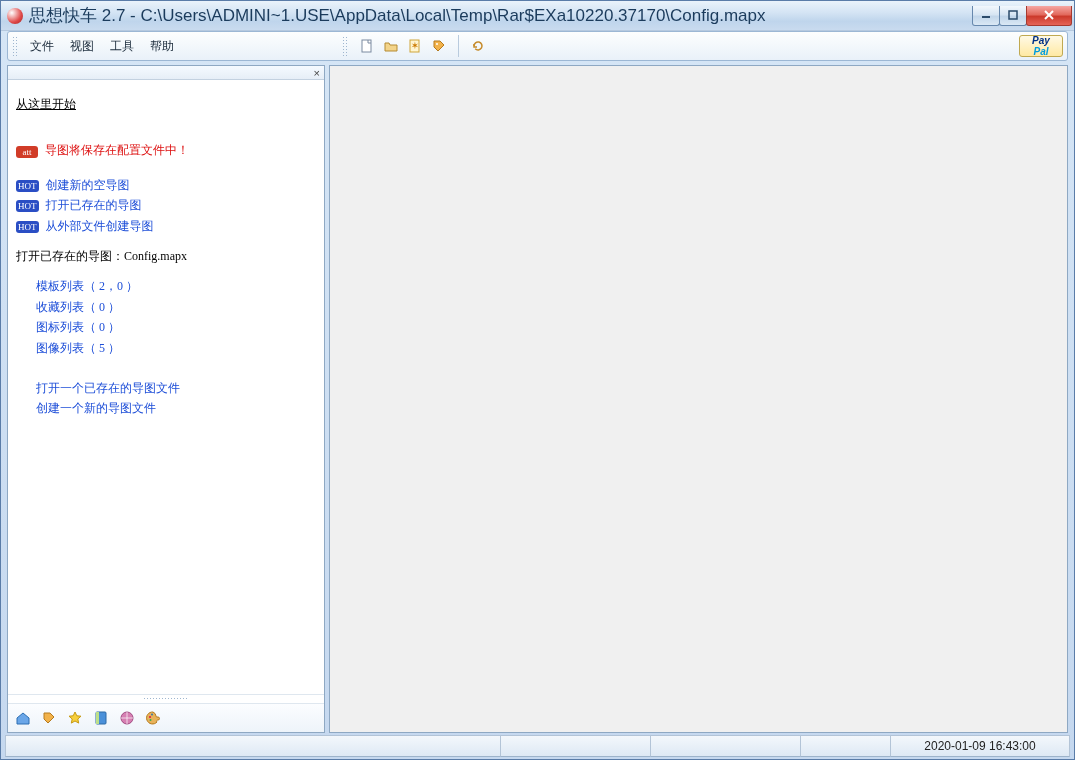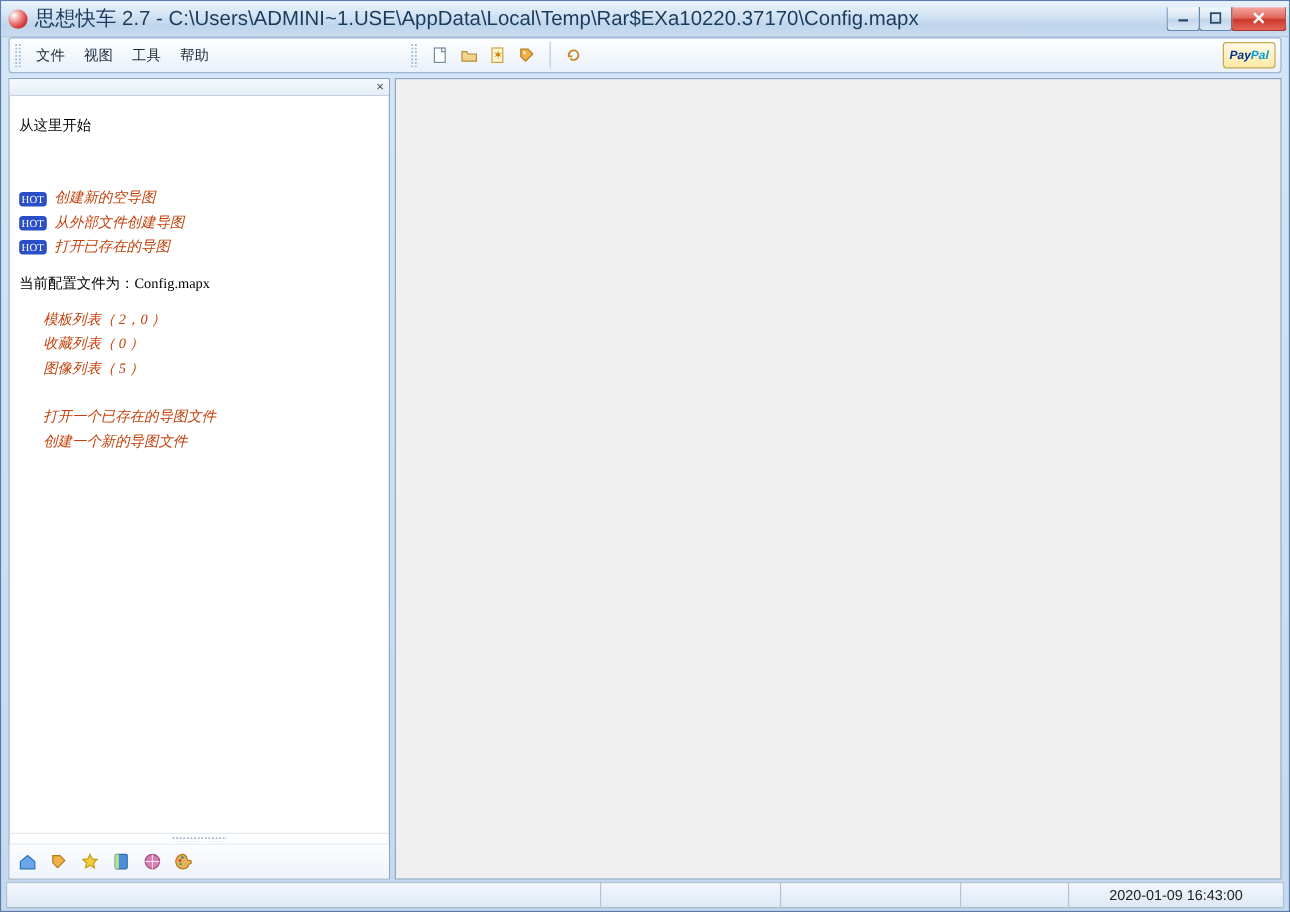--- a/index.html
+++ b/index.html
@@ -54,41 +54,41 @@
     background-size: 3px 3px;
   }
   .menu-item { padding: 4px 8px; color:#1b2b3b; cursor:default; }
   .toolbar-sep { width:1px; height:22px; background:#b9cbde; margin:0 4px; }
   .tool-icons { display:flex; align-items:center; gap:6px; margin-left: 160px; }
   .ticon { width:18px; height:18px; display:flex; align-items:center; justify-content:center; cursor:default; }
   .paypal {
     margin-left:auto; width:44px; height:22px; border:1px solid #c0a951; border-radius:3px;
     background: linear-gradient(to bottom,#fff9e5,#ffe9a3);
     display:flex; align-items:center; justify-content:center;
-    font-weight:bold; font-style:italic; font-size:10px;
+    font-weight:bold; font-style:italic; font-size:10px;flex-direction:column;
   }
   .paypal span.p1{color:#003087;} .paypal span.p2{color:#009cde;}
   
   .client {
     position:absolute; left:6px; right:6px; top:64px; bottom:26px;
     display:flex; gap:4px;
   }
   .side {
     width:318px; display:flex; flex-direction:column;
     border:1px solid #8ea8c3; background:#fff;
   }
   .side-close {
     height:14px; border-bottom:1px solid #c3d1e0;
     display:flex; justify-content:flex-end; align-items:center;
     background: linear-gradient(to bottom,#f5faff,#e6eef7);
   }
   .side-close span { font-family: Arial; font-size:11px; color:#444; padding:0 4px; cursor:default; }
   .side-body { flex:1; overflow:auto; padding:10px 8px 4px 8px; color:#000; font-family: "SimSun","Microsoft YaHei"; font-size:12px; line-height:1.7; }
-  .sec-title { margin: 4px 0 8px 0; }
-  .link { color:#c2410c; cursor:pointer;font-style:italic; }
+  .sec-title { margin: 4px 0 8px 0; text-decoration: underline; }
+  .link { color:#1d4ed8; cursor:pointer; }
   .warn { color:#d11; }
   .badge {
     display:inline-block; min-width:22px; height:12px; border-radius:3px;
     color:#fff; font-size:9px; line-height:12px; text-align:center;
     margin-right:4px; padding:0 2px; vertical-align:middle;
   }
   .badge-red { background:#d13c28; }
   .badge-blue { background:#2a4ec4; }
   .indent { padding-left: 20px; }
   .side-grip {
@@ -199,40 +199,45 @@
   </div>
 
   <div class="client">
     <div class="side">
       <div class="side-close">
         <span>×</span>
       </div>
       <div class="side-body">
         <div class="sec-title">从这里开始</div>
         <div style="height:18px"></div>
+        <div>
+          <span class="badge badge-red">att</span>
+          <span class="warn">导图将保存在配置文件中！</span>
+        </div>
         <div style="height:14px"></div>
         <div>
           <span class="badge badge-blue">HOT</span>
           <span class="link">创建新的空导图</span>
         </div>
         <div>
           <span class="badge badge-blue">HOT</span>
+          <span class="link">打开已存在的导图</span>
+        </div>
+        <div>
+          <span class="badge badge-blue">HOT</span>
           <span class="link">从外部文件创建导图</span>
         </div>
-        <div>
-          <span class="badge badge-blue">HOT</span>
-          <span class="link">打开已存在的导图</span>
-        </div>
-        <div style="height:10px"></div>
-        <div>
-          <span>当前配置文件为：</span><span>Config.mapx</span>
+        <div style="height:10px"></div>
+        <div>
+          <span>打开已存在的导图：</span><span>Config.mapx</span>
         </div>
         <div style="height:10px"></div>
         <div class="indent link">模板列表（ 2，0 ）</div>
         <div class="indent link">收藏列表（ 0 ）</div>
+        <div class="indent link">图标列表（ 0 ）</div>
         <div class="indent link">图像列表（ 5 ）</div>
         <div style="height:10px"></div>
         <div style="height:10px"></div>
         <div class="indent link">打开一个已存在的导图文件</div>
         <div class="indent link">创建一个新的导图文件</div>
       </div>
       <div class="side-grip">
           <div class="dots"></div>
         </div>
       <div class="side-tools">

